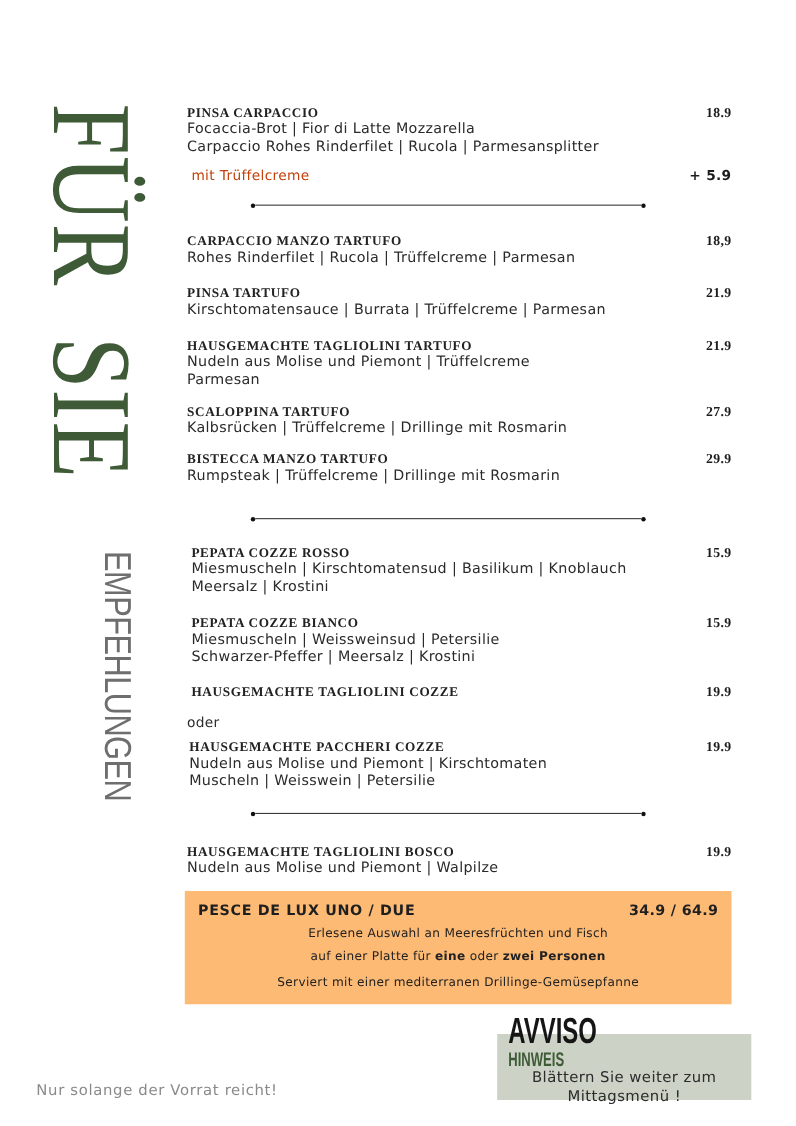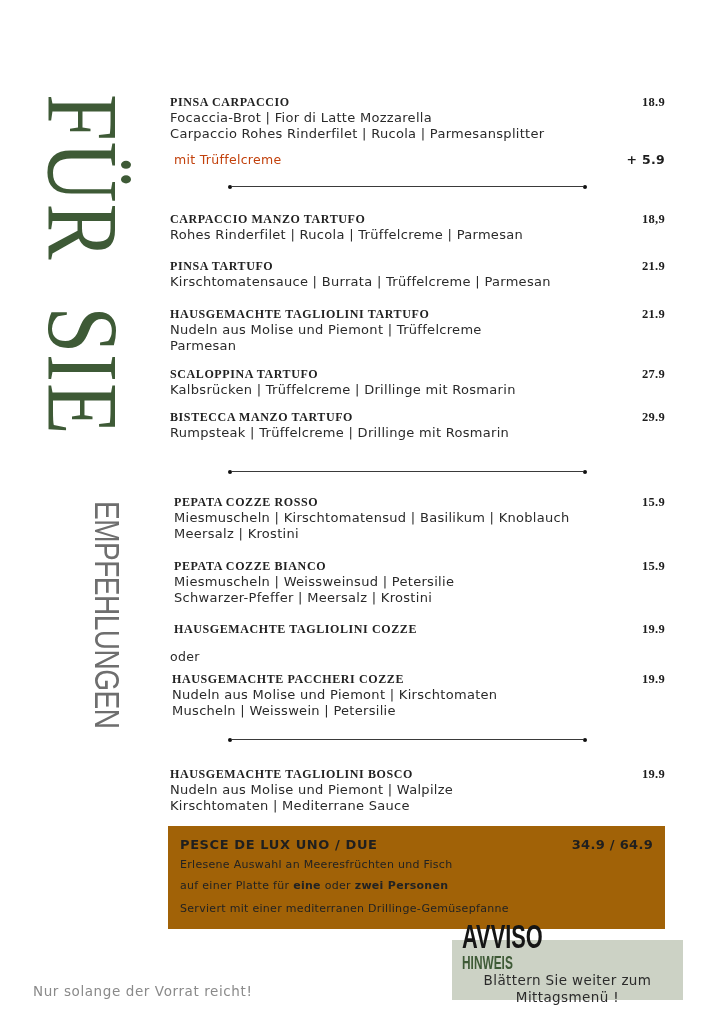--- a/index.html
+++ b/index.html
@@ -106,22 +106,23 @@
   .divider .line {
     flex: 1 1 auto;
     height: 1px;
     background: #3a3a3a;
   }
 
   
   .highlight-box {
     margin-top: 12px;
     margin-left: -2px;
-    background: #a16207;
+    background: #fdba74;
     padding: 10px 12px 11px 12px;
+    text-align: center;
   }
   .highlight-box .row {
     display: flex;
     justify-content: space-between;
   }
   .hl-title { font-size: 13px; font-weight: 700; letter-spacing: 0.6px; line-height: 17px; }
   .hl-price { font-size: 13px; font-weight: 700; letter-spacing: 0.3px; line-height: 17px; white-space: nowrap; }
   .hl-desc { font-size: 11px; letter-spacing: 0.3px; line-height: 18px; margin-top: 3px; color:#222; }
   .hl-desc b { font-weight: 700; }
   .hl-desc-last { margin-top: 5px; }
@@ -294,21 +295,20 @@
       <span class="line"></span>
       <span class="dot"></span>
     </div>
 
     <div class="item" style="margin-top:24px">
       <div class="row">
         <div class="item-title">HAUSGEMACHTE TAGLIOLINI BOSCO</div>
         <div class="item-price">19.9</div>
       </div>
       <div class="desc">Nudeln aus Molise und Piemont | Walpilze</div>
-      <div class="desc">Kirschtomaten | Mediterrane Sauce</div>
     </div>
 
     <div class="highlight-box">
       <div class="row">
         <div class="hl-title">PESCE DE LUX UNO / DUE</div>
         <div class="hl-price">34.9 / 64.9</div>
       </div>
       <div class="hl-desc">Erlesene Auswahl an Meeresfrüchten und Fisch</div>
       <div class="hl-desc"><span>auf einer Platte für </span><b>eine</b><span> oder </span><b>zwei Personen</b></div>
       <div class="hl-desc hl-desc-last">Serviert mit einer mediterranen Drillinge-Gemüsepfanne</div>

